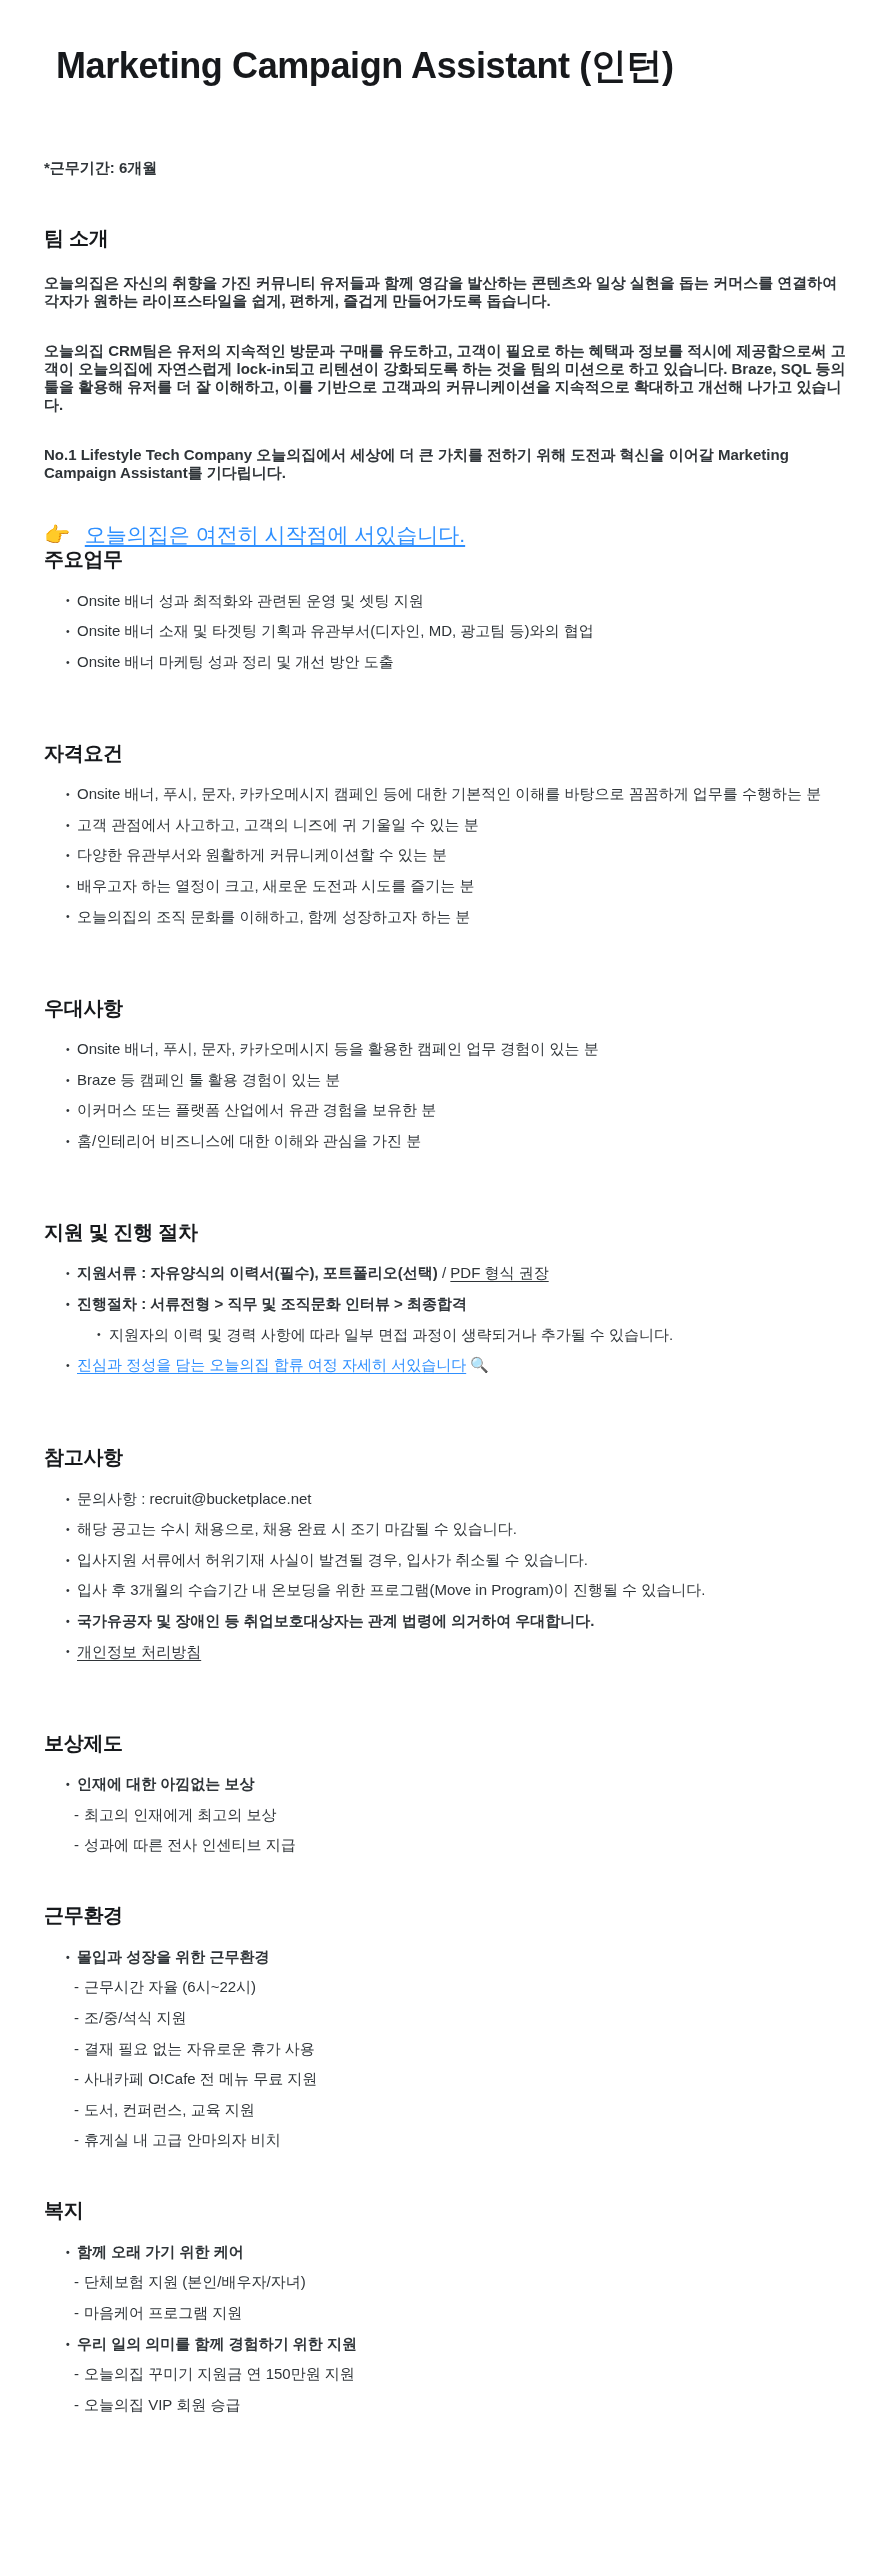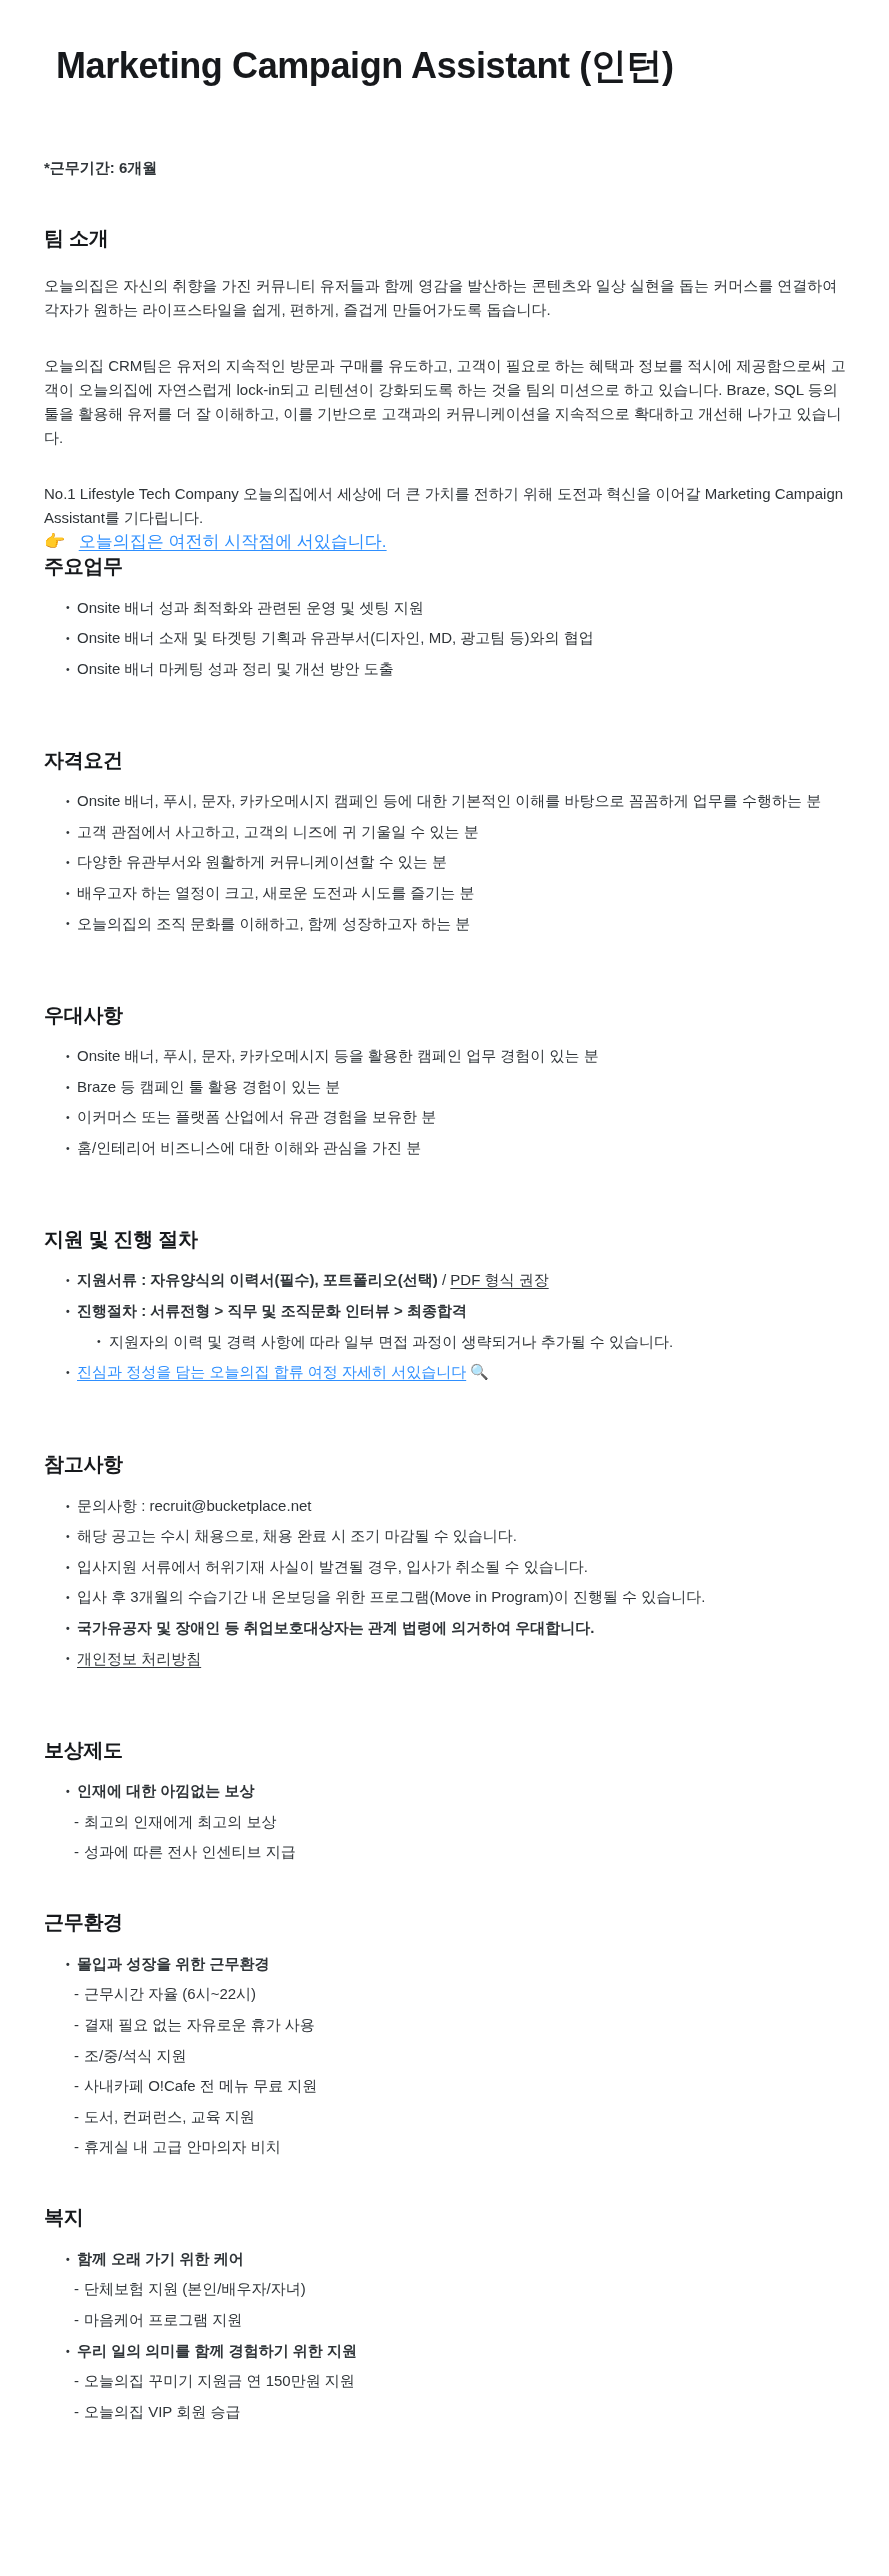--- a/index.html
+++ b/index.html
@@ -23,23 +23,23 @@
     margin:0;
     font-size:20px;
     line-height:26px;
     font-weight:700;
     color:#17191c;
     letter-spacing:-0.3px;
   }
   section.mt-lg{margin-top:68px;}
   section.mt-md{margin-top:47px;}
   section.mt-sm{}
-  p.para{margin:32px 0 0 0;font-size:15px;line-height:24px;}
+  p.para{margin:32px 0 0 0;font-size:15px;line-height:18px;font-weight:bold;}
   p.para.first{margin-top:23px;}
-  .callout{font-size:17px;line-height:22px;}
+  .callout{margin-top:42px;font-size:21px;line-height:22px;}
   .emoji{font-family:"DejaVu Sans",sans-serif;margin-right:8.8px;}
   a.blue-link,.blue-link{
     color:var(--link-blue,#2e8fff);
     text-decoration:underline;
     text-underline-offset:2.6px;
     cursor:pointer;
   }
   .ulink{
     color:#2f3438;
     text-decoration:underline;
@@ -154,22 +154,22 @@
       <li class="dash">최고의 인재에게 최고의 보상</li>
       <li class="dash">성과에 따른 전사 인센티브 지급</li>
     </ul>
   </section>
 
   <section class="mt-md">
     <h2 class="sec-heading">근무환경</h2>
     <ul class="blist">
       <li class="b1 bold">몰입과 성장을 위한 근무환경</li>
       <li class="dash">근무시간 자율 (6시~22시)</li>
+      <li class="dash">조/중/석식 지원</li>
       <li class="dash">결재 필요 없는 자유로운 휴가 사용</li>
-      <li class="dash">조/중/석식 지원</li>
       <li class="dash">사내카페 O!Cafe 전 메뉴 무료 지원</li>
       <li class="dash">도서, 컨퍼런스, 교육 지원</li>
       <li class="dash">휴게실 내 고급 안마의자 비치</li>
     </ul>
   </section>
 
   <section class="mt-md">
     <h2 class="sec-heading">복지</h2>
     <ul class="blist">
       <li class="b1 bold">함께 오래 가기 위한 케어</li>

